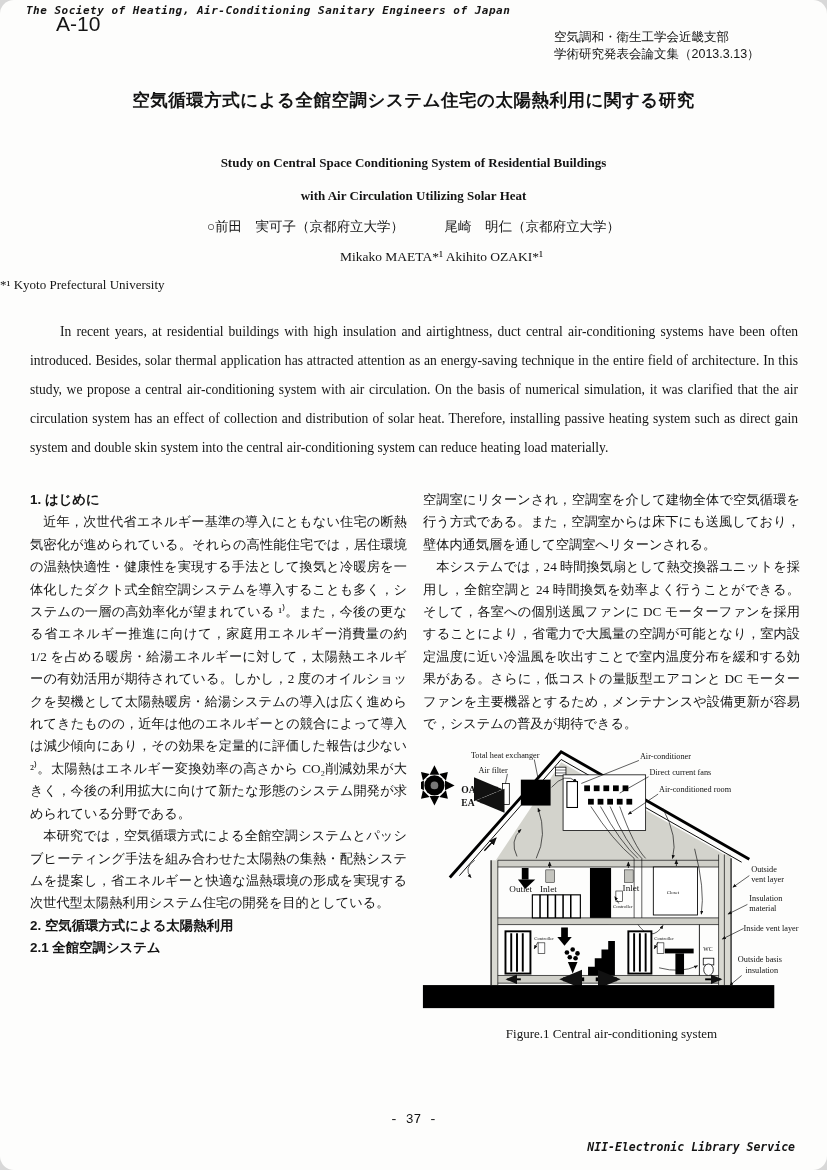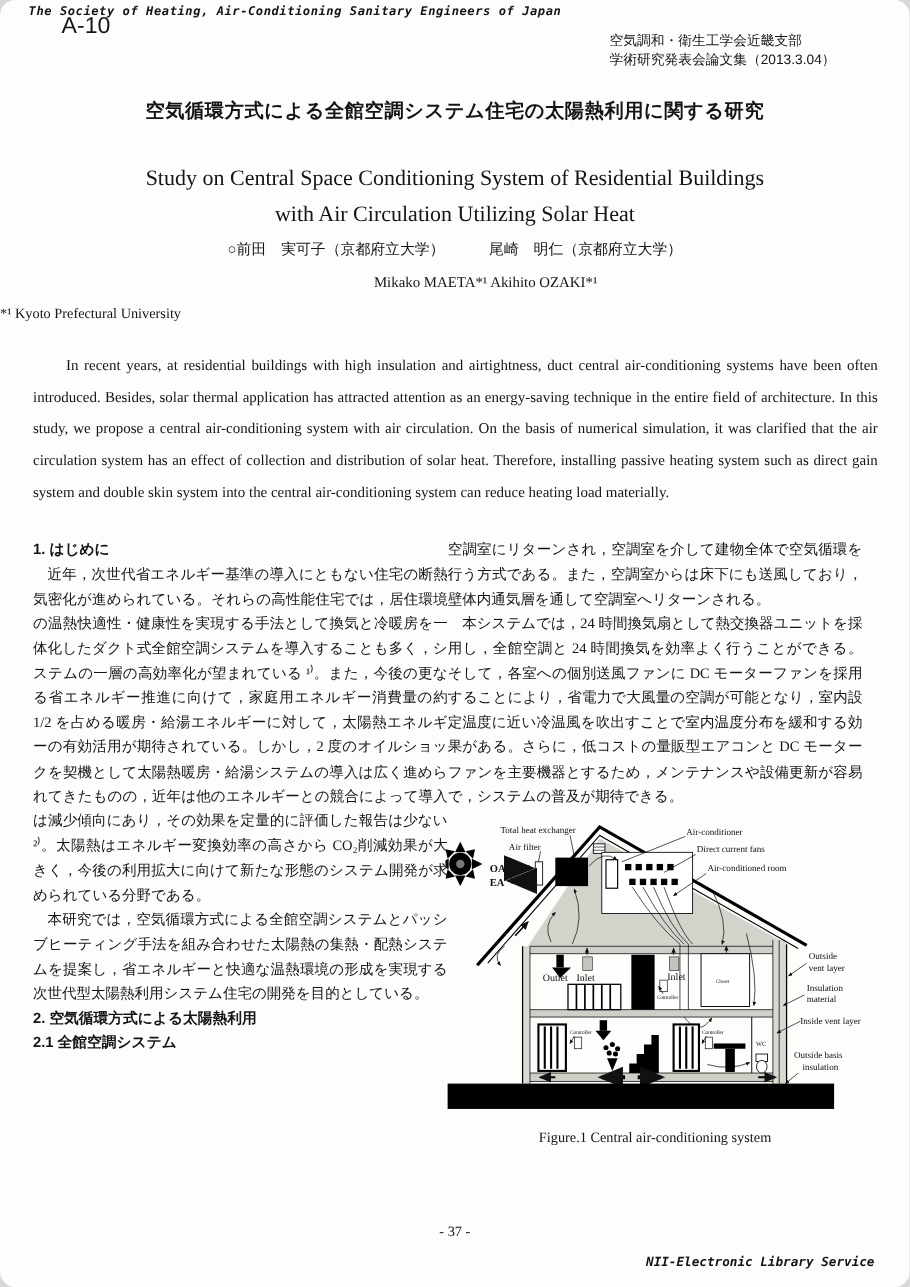--- a/index.html
+++ b/index.html
@@ -7,57 +7,57 @@
     position:relative;width:827px;height:1170px;margin:0 auto;
     background:#fdfdfc;color:#141414;overflow:hidden;
     font-family:"Liberation Serif", serif;
     border-radius:14px;
   }
   .mono-ital{font-family:"DejaVu Sans Mono", monospace;font-style:italic;font-weight:bold;}
   .publisher-line{position:absolute;top:4px;left:26px;font-size:11px;letter-spacing:0.5px;}
   .paper-id{position:absolute;top:12px;left:56px;font-size:21px;font-family:"Liberation Sans",sans-serif;letter-spacing:0px;}
   .org-block{position:absolute;top:29px;left:554px;font-size:12.5px;line-height:17px;font-family:"Liberation Sans",sans-serif;}
   .title-ja{position:absolute;top:88px;left:0;width:100%;text-align:center;font-size:17.5px;font-weight:bold;font-family:"Liberation Sans",sans-serif;letter-spacing:0.5px;}
-  .title-en{position:absolute;top:146px;left:0;width:100%;text-align:center;font-size:20px;font-weight:normal;line-height:33px;}
+  .title-en{position:absolute;top:146px;left:0;width:100%;text-align:center;font-size:13px;font-weight:bold;line-height:33px;}
   .authors-ja{position:absolute;top:218px;left:0;width:100%;text-align:center;font-size:13.5px;font-family:"Liberation Sans",sans-serif;}
   .authors-en{position:absolute;top:249px;left:0;width:100%;text-align:center;font-size:13.5px;padding-left:28px;}
   .affiliation{position:absolute;top:277px;left:0;width:100%;text-align:left;font-size:13px;}
   .abstract{
     position:absolute;top:317px;left:30px;width:768px;
     font-size:13.6px;line-height:29px;text-align:justify;text-indent:30px;
   }
   .columns{
     position:absolute;top:489px;left:30px;width:770px;
-    display:flex;
+    display:flex;gap:16px;
   }
   .col{width:377px;font-size:13.2px;line-height:22.4px;text-align:justify;}
   .col p{margin:0;text-indent:1em;}
   .col h3{
     margin:0;font-size:13.4px;line-height:22.4px;font-weight:bold;
     font-family:"Liberation Sans",sans-serif;text-indent:0;
   }
   .figure-block{margin-top:10px;}
   .figure-block svg{display:block;margin-left:-2px;}
   .figure-caption{text-align:center;font-size:13px;margin-top:10px;}
-  .footer-page{position:absolute;top:1112px;left:0;width:100%;text-align:center;font-size:13px;}
+  .footer-page{position:absolute;top:1112px;left:0;width:100%;text-align:center;font-size:13px;font-family:Liberation Mono, monospace;}
   .footer-service{position:absolute;top:1140px;right:32px;font-size:11.5px;}
   .fig-label{font-size:8.6px;font-family:"Liberation Serif",serif;fill:#111;}
   .fig-label-sm{font-size:5px;font-family:"Liberation Serif",serif;fill:#111;}
   .leader{stroke:#111;stroke-width:0.7;fill:none;}
 </style>
 </head>
 <body>
 
 <div class="page">
 
   <div class="publisher-line mono-ital">The Society of Heating, Air-Conditioning Sanitary Engineers of Japan</div>
   <div class="paper-id">A-10</div>
   <div class="org-block">
     <div>空気調和・衛生工学会近畿支部</div>
-    <div>学術研究発表会論文集（2013.3.04）</div>
+    <div>学術研究発表会論文集（2013.3.13）</div>
   </div>
 
   <div class="title-ja">空気循環方式による全館空調システム住宅の太陽熱利用に関する研究</div>
   <div class="title-en">
     <div>Study on Central Space Conditioning System of Residential Buildings</div>
     <div>with Air Circulation Utilizing Solar Heat</div>
   </div>
 
   <div class="authors-ja">○前田　実可子（京都府立大学）　　　尾崎　明仁（京都府立大学）</div>
   <div class="authors-en">Mikako MAETA*¹   Akihito OZAKI*¹</div>

